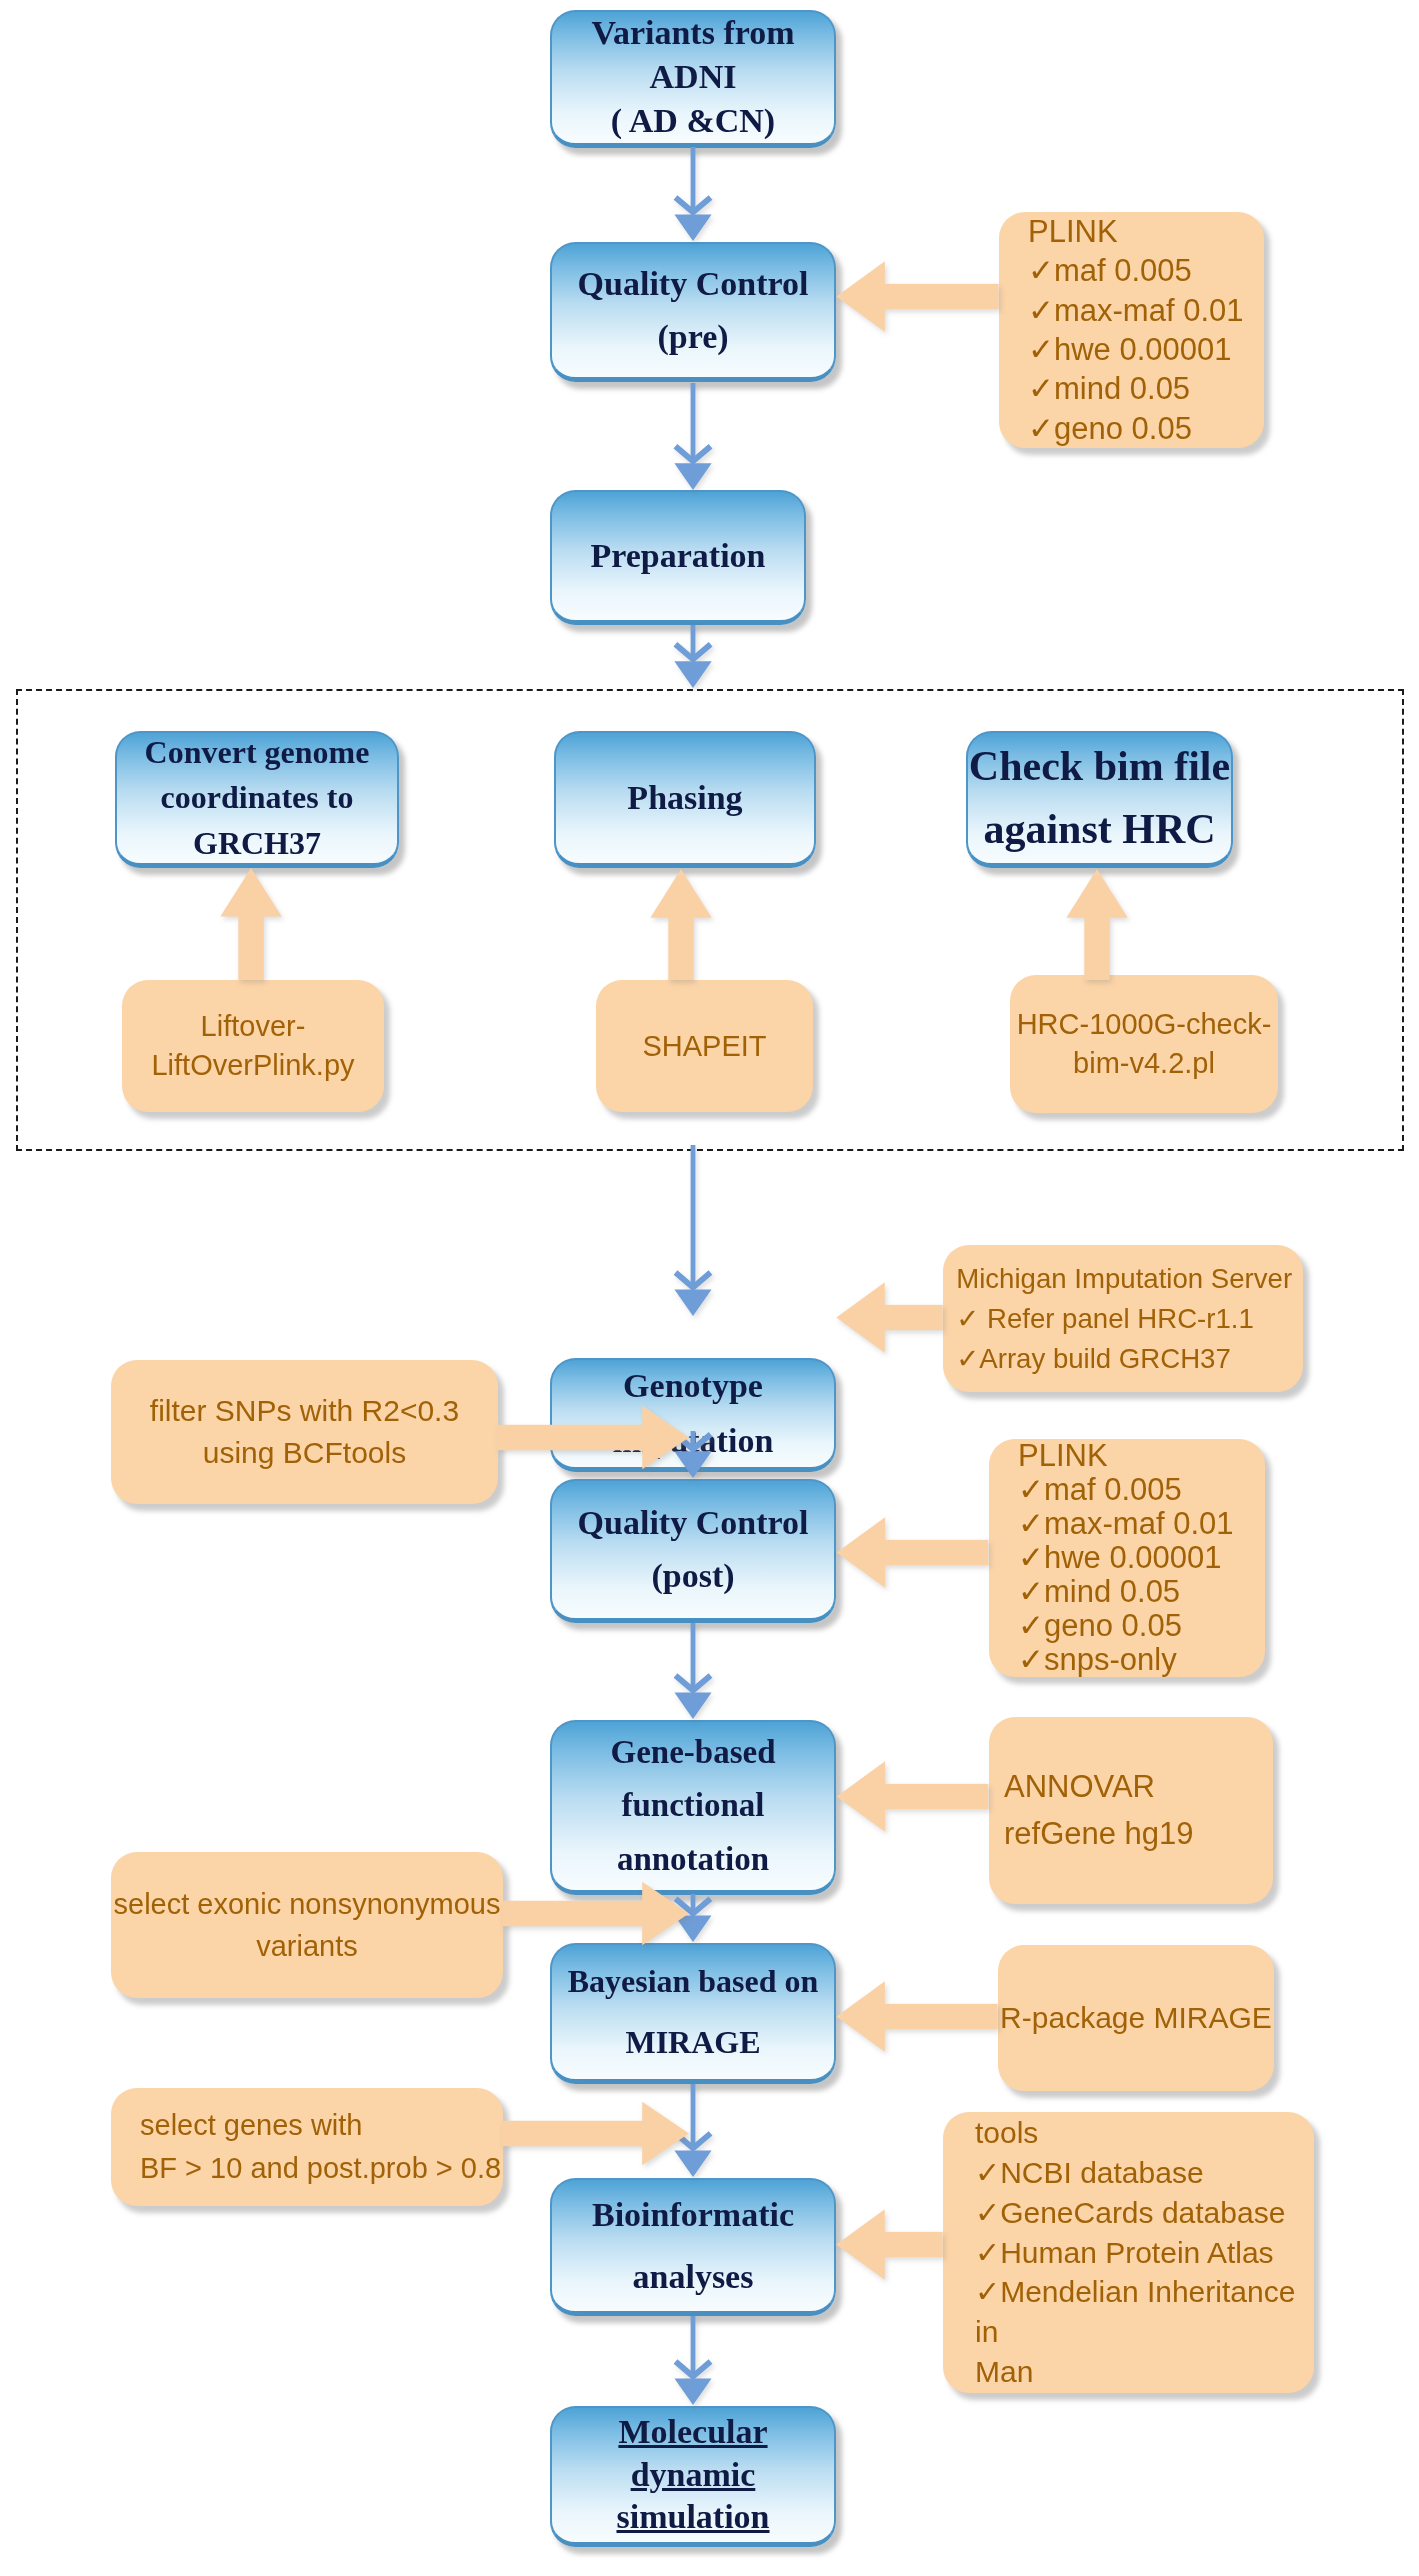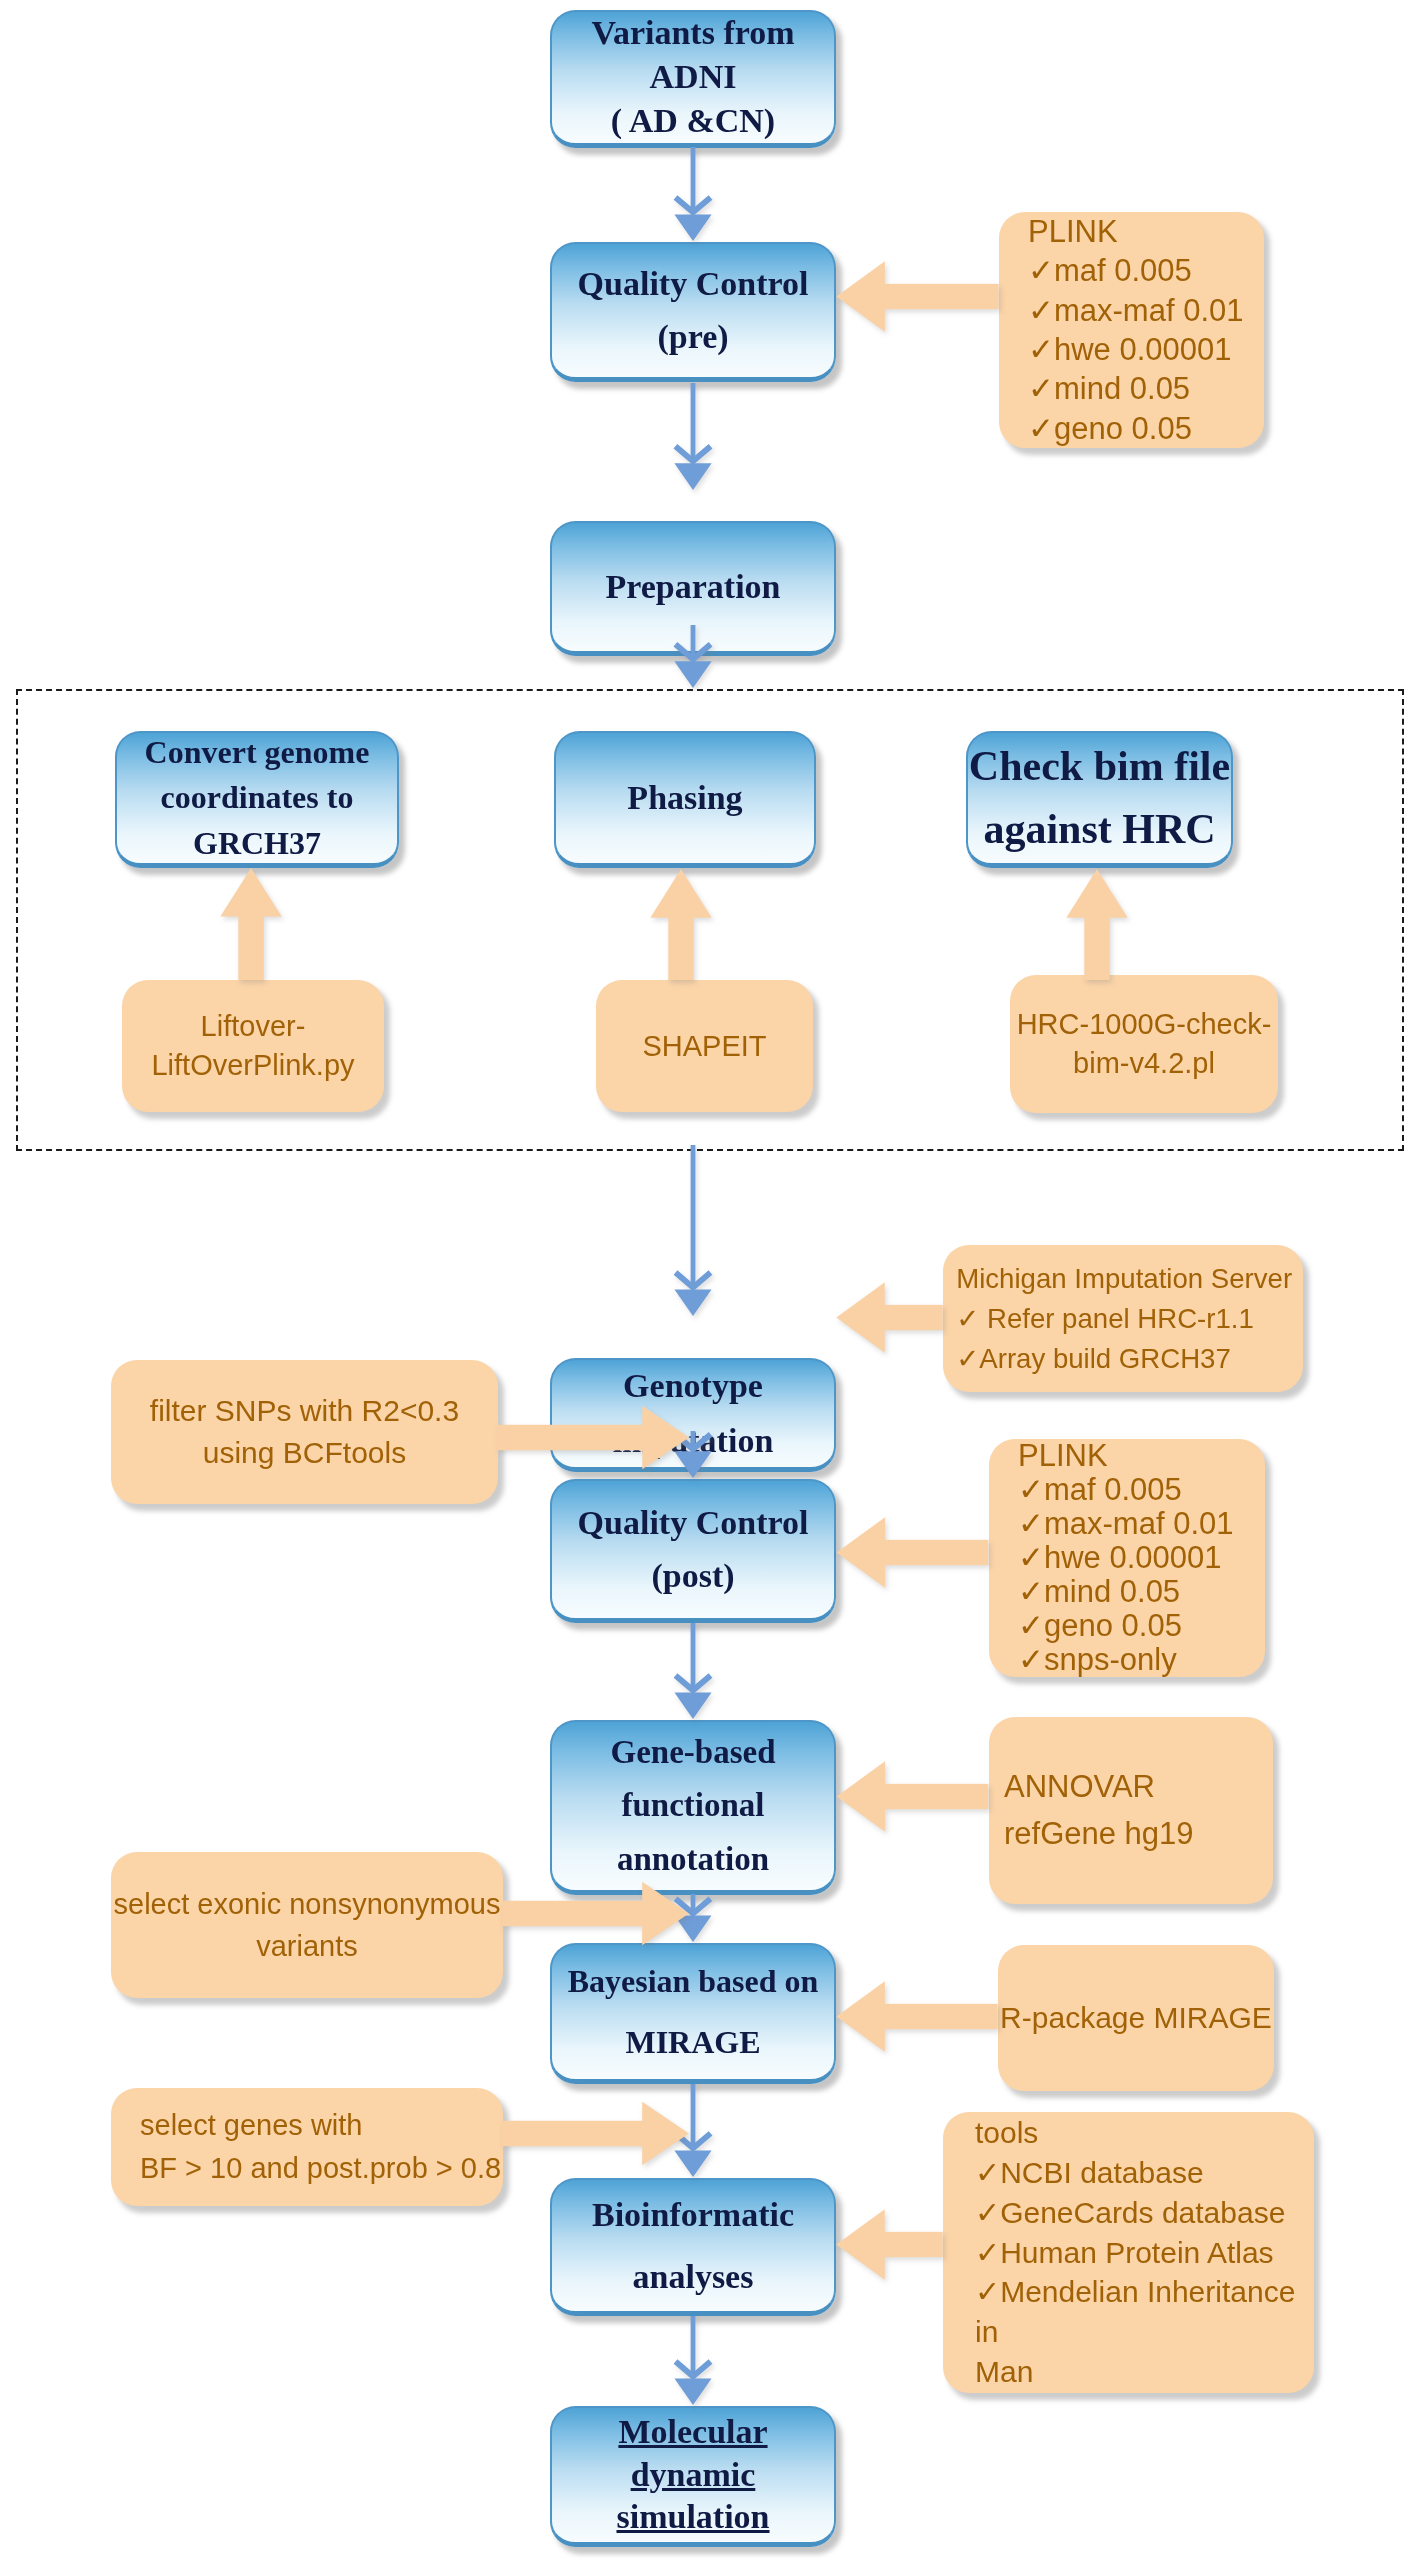--- a/index.html
+++ b/index.html
@@ -26,21 +26,21 @@
 
 <div id="canvas">
 
   <div class="dashedbox" style="left:16px;top:689px;width:1388px;height:462px;"></div>
 
   <div class="bnode" style="left:550px;top:9.5px;width:286px;height:138px;font-size:34px;line-height:1.3;">Variants from
 ADNI
 ( AD &amp;CN)</div>
   <div class="bnode" style="left:550px;top:242px;width:286px;height:140px;font-size:34px;line-height:1.55;">Quality Control
 (pre)</div>
-  <div class="bnode" style="left:550px;top:490px;width:286px;height:135px;font-size:34px;line-height:1.2;margin-top:31px;">Preparation</div>
+  <div class="bnode" style="left:550px;top:490px;width:256px;height:135px;font-size:34px;line-height:1.2;">Preparation</div>
   <div class="bnode" style="left:115px;top:731px;width:284px;height:137px;font-size:32px;line-height:1.42;">Convert genome
 coordinates to
 GRCH37</div>
   <div class="bnode" style="left:554px;top:731px;width:262px;height:137px;font-size:34px;line-height:1.2;">Phasing</div>
   <div class="bnode" style="left:966px;top:731px;width:267px;height:137px;font-size:42px;line-height:1.5;">Check bim file
 against HRC</div>
   <div class="bnode" style="left:550px;top:1317px;width:286px;height:114px;font-size:34px;line-height:1.6;margin-top:41px;">Genotype
 imputation</div>
   <div class="bnode" style="left:550px;top:1479px;width:286px;height:144px;font-size:34px;line-height:1.55;">Quality Control
 (post)</div>

